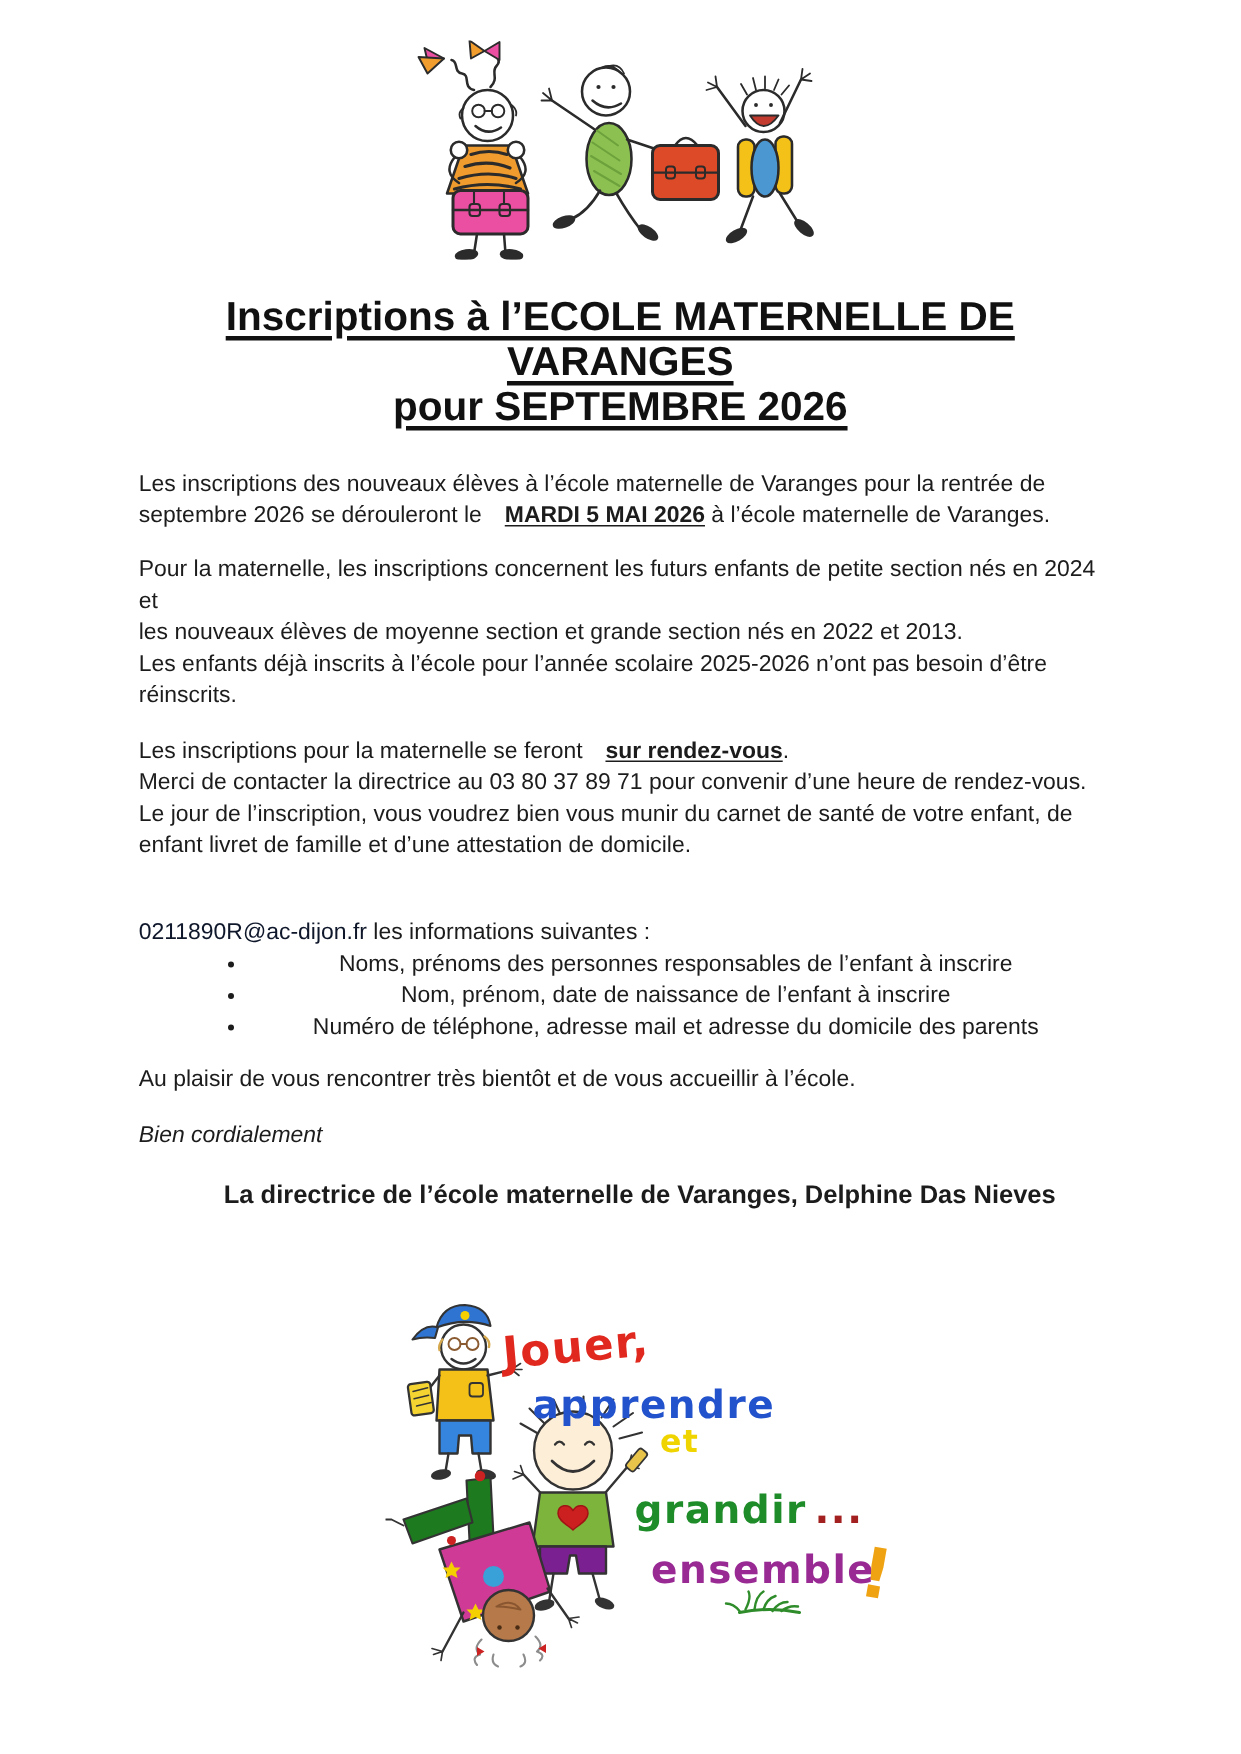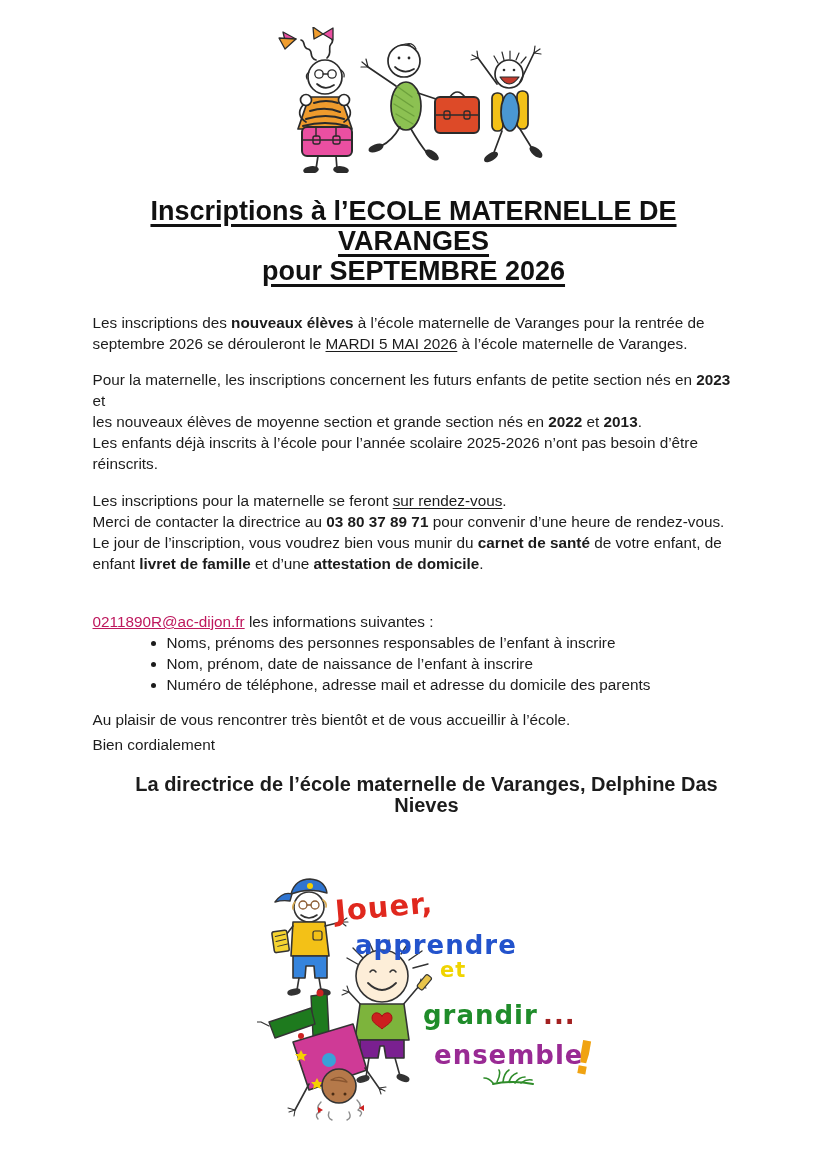--- a/index.html
+++ b/index.html
@@ -13,28 +13,28 @@
     margin:23px 63px 0;text-align:center;font-weight:700;
     font-size:27px;line-height:30px;color:#111;
   }
   .doc-title .tline{
     text-decoration:underline;text-decoration-thickness:2.5px;text-underline-offset:4px;
   }
   .content{margin:0 63px;font-size:15.3px;line-height:21px;}
   .p{margin:16px 0 0 0;}
   .p1{margin-top:26px;}
   .p2{margin-top:15px;}
-  .b{font-weight:700;}
-  .bu{font-weight:400;text-decoration:underline;text-underline-offset:2px;}
-  a.mail-link{color:#be185d;text-decoration:underline;cursor:pointer;}
+  .b{font-weight:400;}
+  .bu{font-weight:700;text-decoration:underline;text-underline-offset:2px;margin-left:11px;}
+  a.mail-link{color:#0f172a;cursor:pointer;}
   ul.info-list{margin:0 0 0 40px;padding:0 0 0 34px;list-style:disc outside;}
-  ul.info-list li{line-height:21px;}
+  ul.info-list li{line-height:21px;text-align:center;}
   .p5{margin-top:14px;}
-  .closing{margin-top:4px;}
-  .signature{margin-top:19px;font-weight:700;text-align:center;padding-left:26px;font-size:20px;}
+  .closing{margin-top:16px;font-style:italic;}
+  .signature{margin-top:19px;font-weight:700;text-align:center;padding-left:26px;font-size:17px;}
   .bottom-illu{display:block;margin:58px auto 0;transform:translateX(12px);}
   .slogan-text{font-family:"DejaVu Sans",sans-serif;font-weight:bold;letter-spacing:1px;}
 </style>
 </head>
 <body>
 
 <div class="page">
 
   <svg class="top-illu" viewBox="0 0 296 146" width="296" height="146" aria-hidden="true">
     <g stroke="#2b2b2b" stroke-width="1.7" fill="none" stroke-linecap="round" stroke-linejoin="round">
@@ -112,21 +112,21 @@
   </div>
 
   <div class="content">
 
     <div class="p p1">
       <span>Les inscriptions des </span><span class="b">nouveaux élèves</span><span> à l’école maternelle de Varanges pour la rentrée de</span><br>
       <span>septembre 2026 se dérouleront le </span><span class="bu">MARDI 5 MAI 2026</span><span> à l’école maternelle de Varanges.</span>
     </div>
 
     <div class="p p2">
-      <span>Pour la maternelle, les inscriptions concernent les futurs enfants de petite section nés en </span><span class="b">2023</span><span> et</span><br>
+      <span>Pour la maternelle, les inscriptions concernent les futurs enfants de petite section nés en </span><span class="b">2024</span><span> et</span><br>
       <span>les nouveaux élèves de moyenne section et grande section nés en </span><span class="b">2022</span><span> et </span><span class="b">2013</span><span>.</span><br>
       <span>Les enfants déjà inscrits à l’école pour l’année scolaire 2025-2026 n’ont pas besoin d’être</span><br>
       <span>réinscrits.</span>
     </div>
 
     <div class="p">
       <span>Les inscriptions pour la maternelle se feront </span><span class="bu">sur rendez-vous</span><span>.</span><br>
       <span>Merci de contacter la directrice au </span><span class="b">03 80 37 89 71</span><span> pour convenir d’une heure de rendez-vous.</span><br>
       <span>Le jour de l’inscription, vous voudrez bien vous munir du </span><span class="b">carnet de santé</span><span> de votre enfant, de</span><br>
       <span>enfant </span><span class="b">livret de famille</span><span> et d’une </span><span class="b">attestation de domicile</span><span>.</span>

